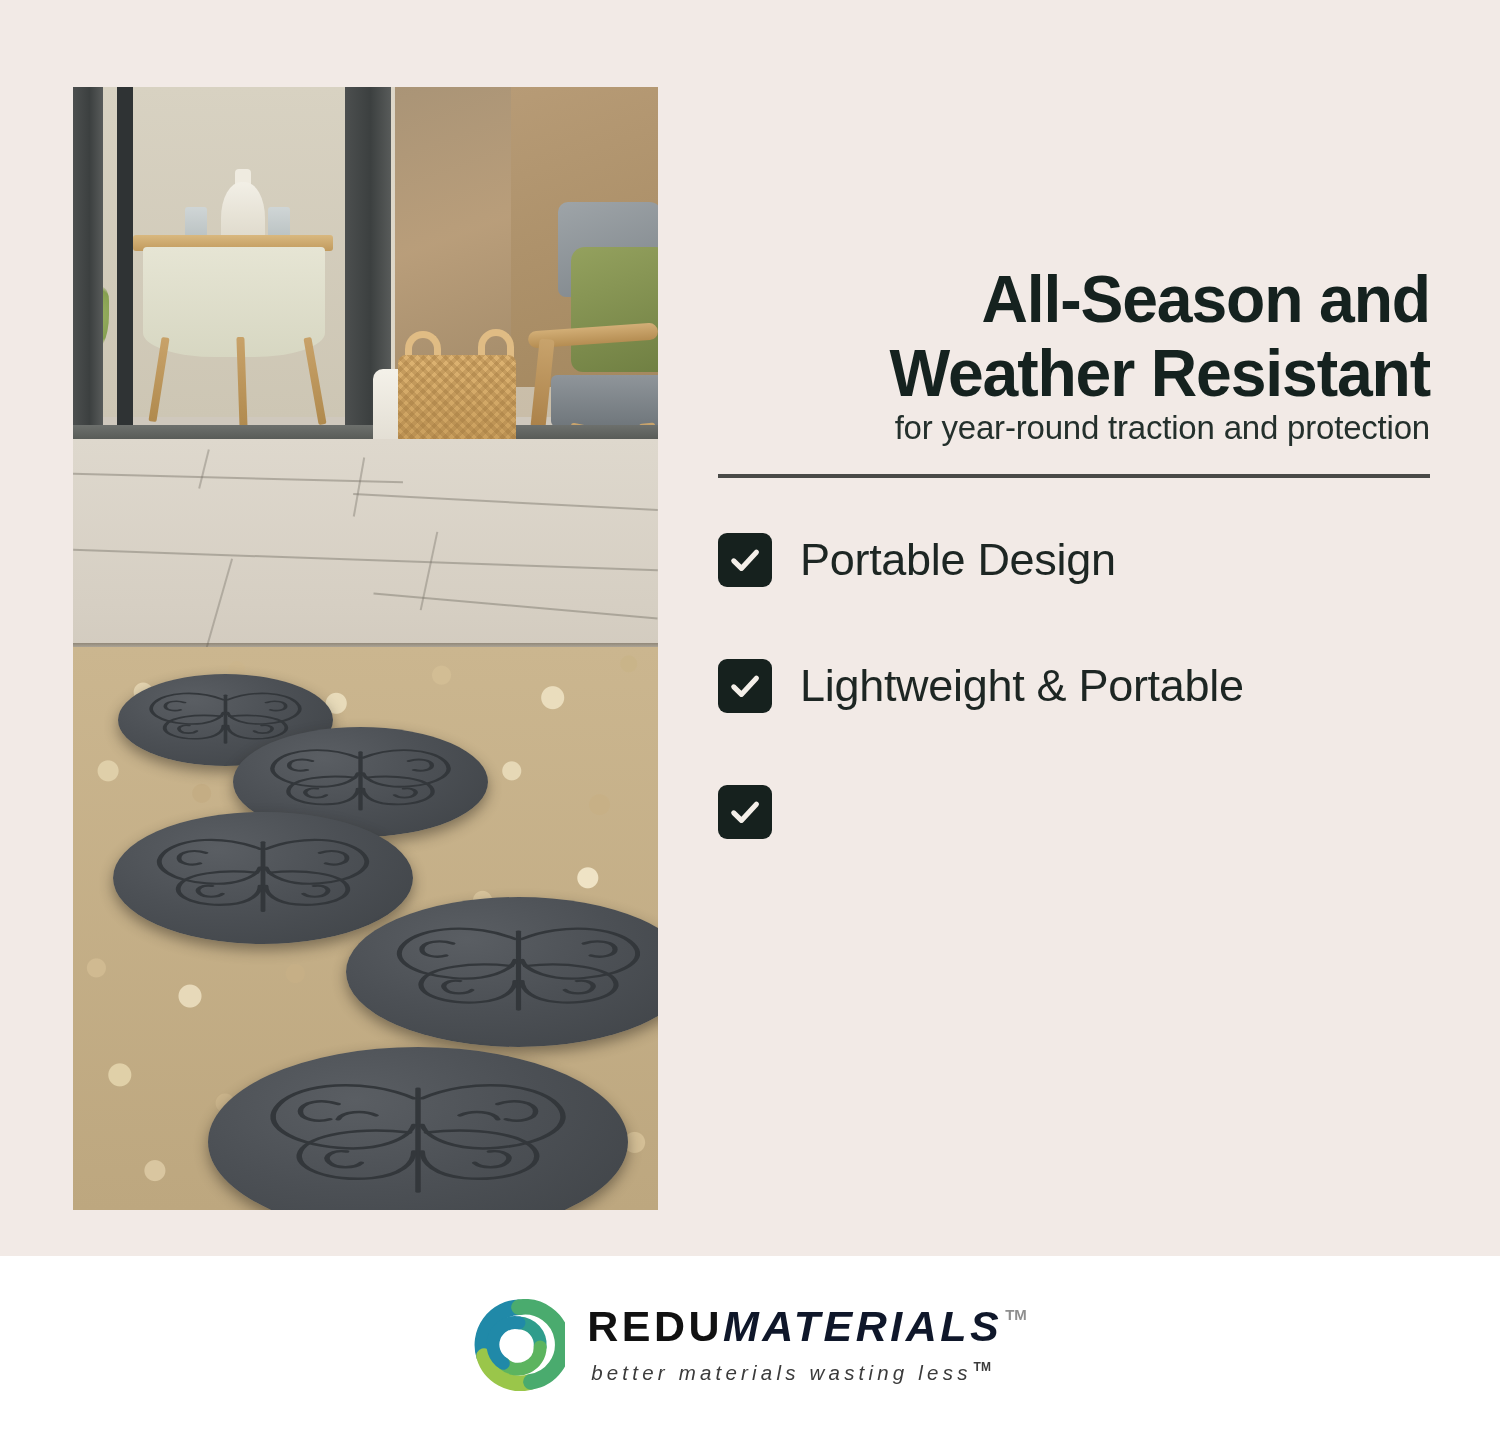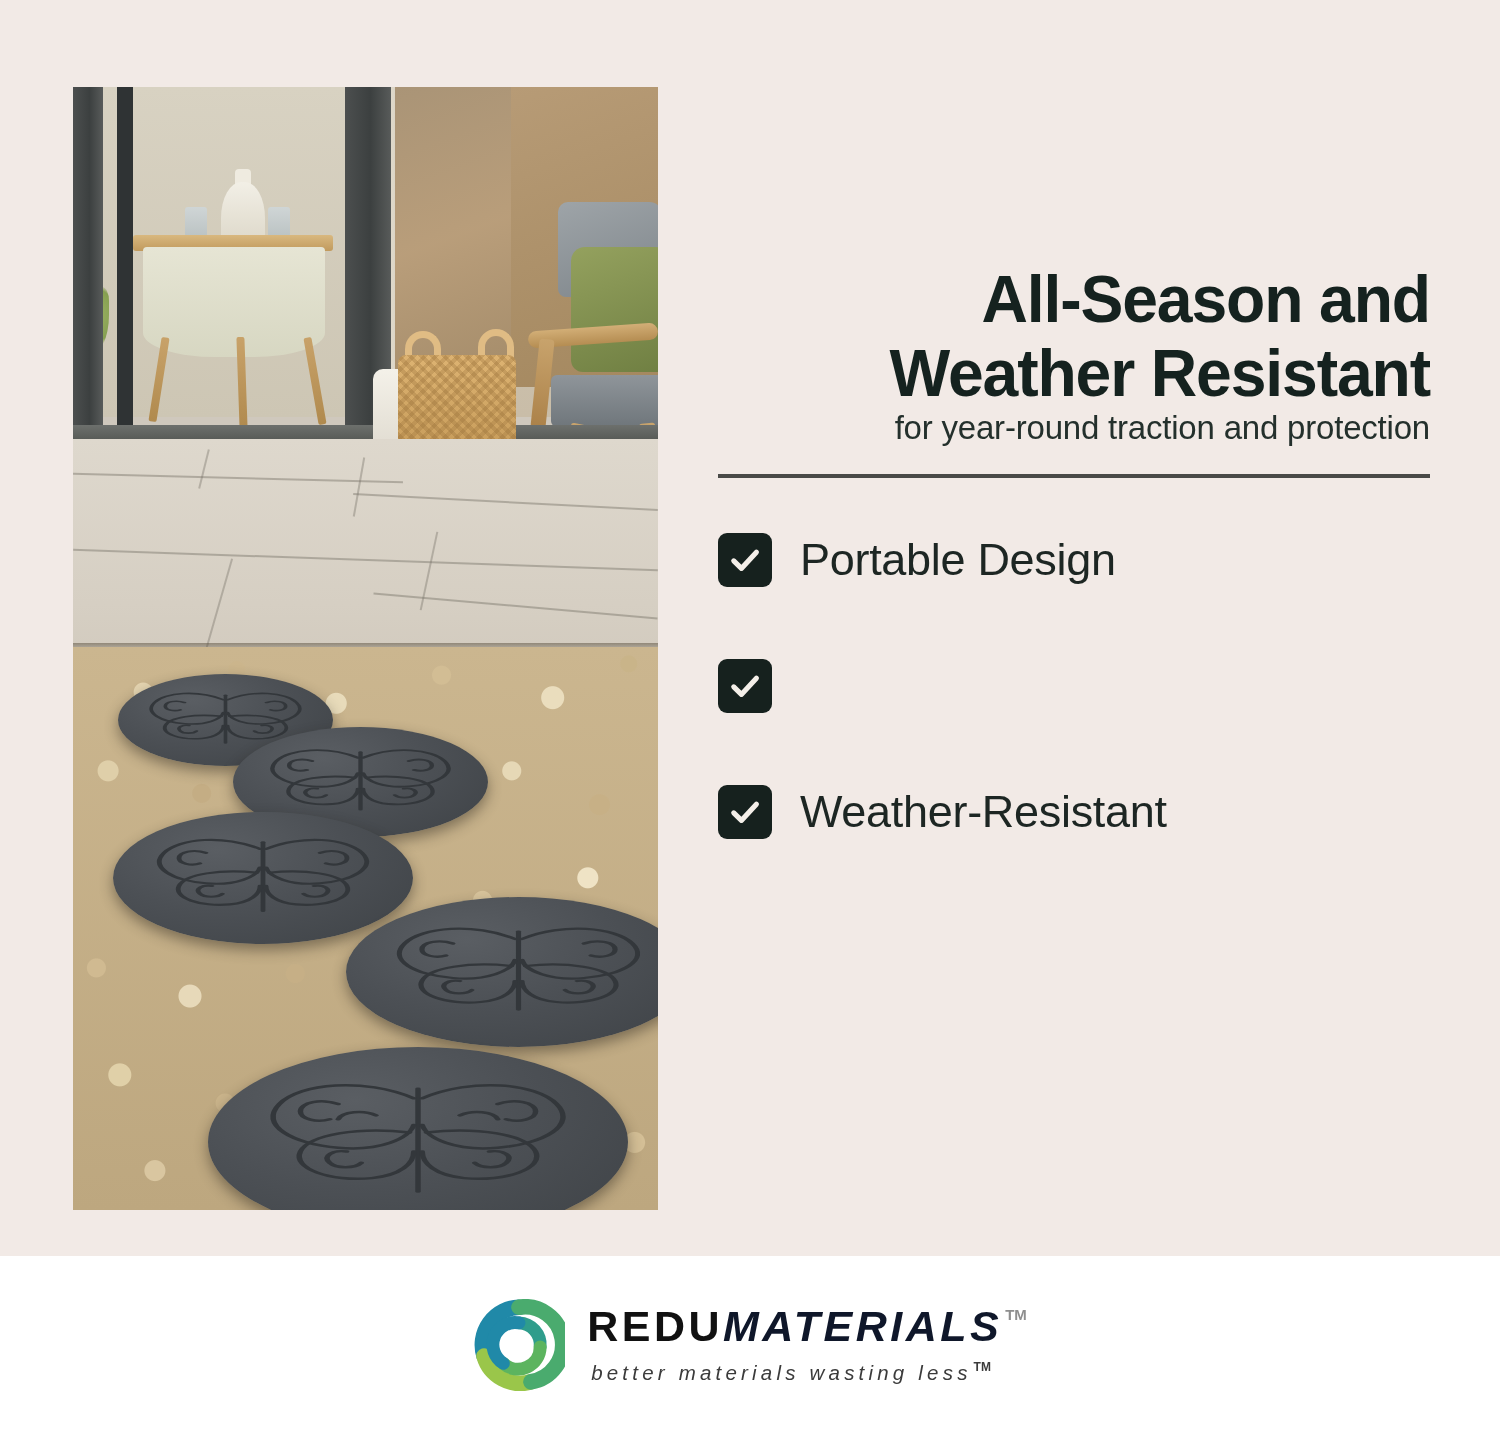--- a/index.html
+++ b/index.html
@@ -525,29 +525,29 @@
         </span>
         <span class="feature-label">Portable Design</span>
       </div>
 
       <div class="feature">
         <span class="checkbox">
           <svg viewBox="0 0 24 24" aria-hidden="true">
             <path d="M4.5 12.6 L9.6 17.6 L19.6 6.8" fill="none" stroke="#f4efe9" stroke-width="3.4" stroke-linecap="round" stroke-linejoin="round"></path>
           </svg>
         </span>
+        <span class="feature-label">Lightweight &amp; Portable</span>
       </div>
 
       <div class="feature">
         <span class="checkbox">
           <svg viewBox="0 0 24 24" aria-hidden="true">
             <path d="M4.5 12.6 L9.6 17.6 L19.6 6.8" fill="none" stroke="#f4efe9" stroke-width="3.4" stroke-linecap="round" stroke-linejoin="round"></path>
           </svg>
         </span>
-        <span class="feature-label">Weather-Resistant</span>
       </div>
 
     </div>
   </div>
 
   <div class="footer">
     <div class="logo-row">
 
       <span class="logo-mark">
         <svg viewBox="0 0 100 100" aria-hidden="true">

